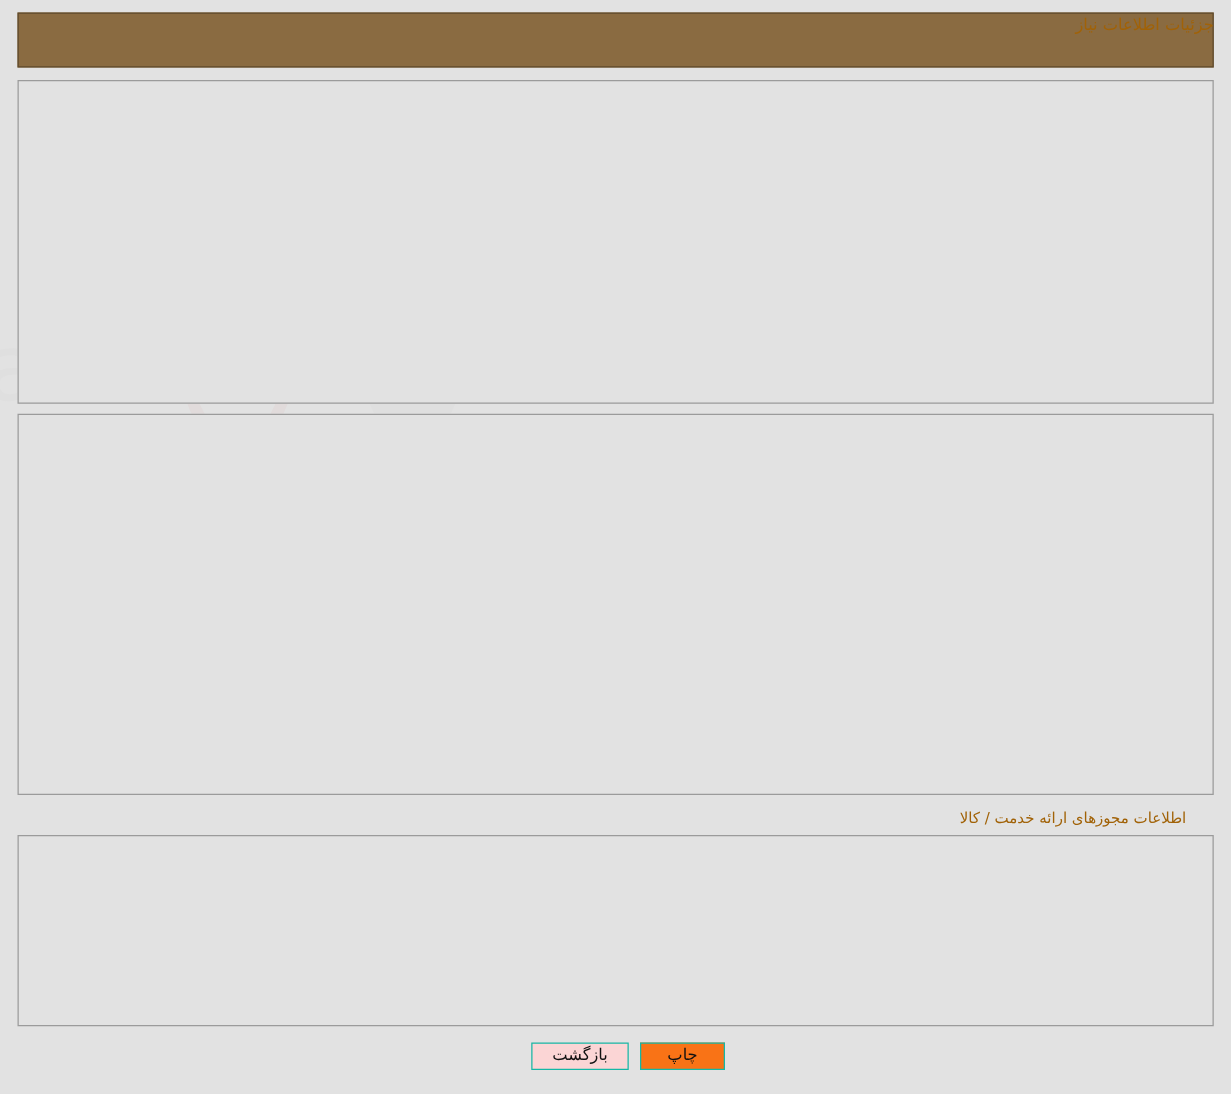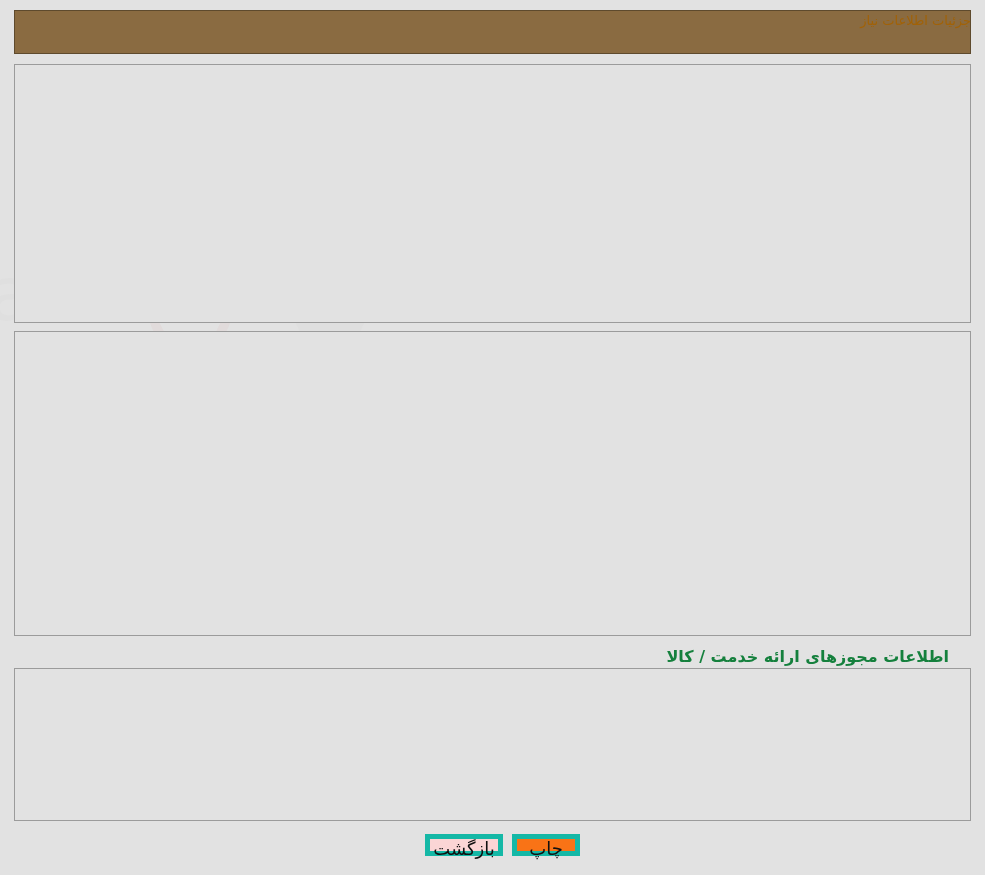--- a/index.html
+++ b/index.html
@@ -207,36 +207,35 @@
     font-size: 12px;
     color: #1a1a1a;
     padding: 2px 14px;
     line-height: 16px;
     cursor: pointer;
   }
 
   
   .btn-bottom {
     position: absolute;
-    border: 5px solid #14b8a6;
-    box-sizing: border-box;
-    font-size: 18px;
+    border: 1px solid #14b8a6;
+    box-sizing: border-box;
+    font-size: 13px;
     text-align: center;
     line-height: 20px;
     height: 22px;
     cursor: pointer;
     color: #111;
   }
 
   .section-note {
     position: absolute;
-    font-size: 16px;
-    color: #15803d;
-    white-space: nowrap;
-    font-weight: bold;
+    font-size: 12px;
+    color: #a16207;
+    white-space: nowrap;
   }
 </style>
 </head>
 <body>
 
 <div id="page">
 
   <svg class="watermark" viewBox="0 0 985 200">
     <g opacity="0.45">
       <path d="M150 10 L230 10 L230 80 Q230 125 190 145 Q150 125 150 80 Z" fill="none" stroke="#d9a9a9" stroke-width="9"></path>

